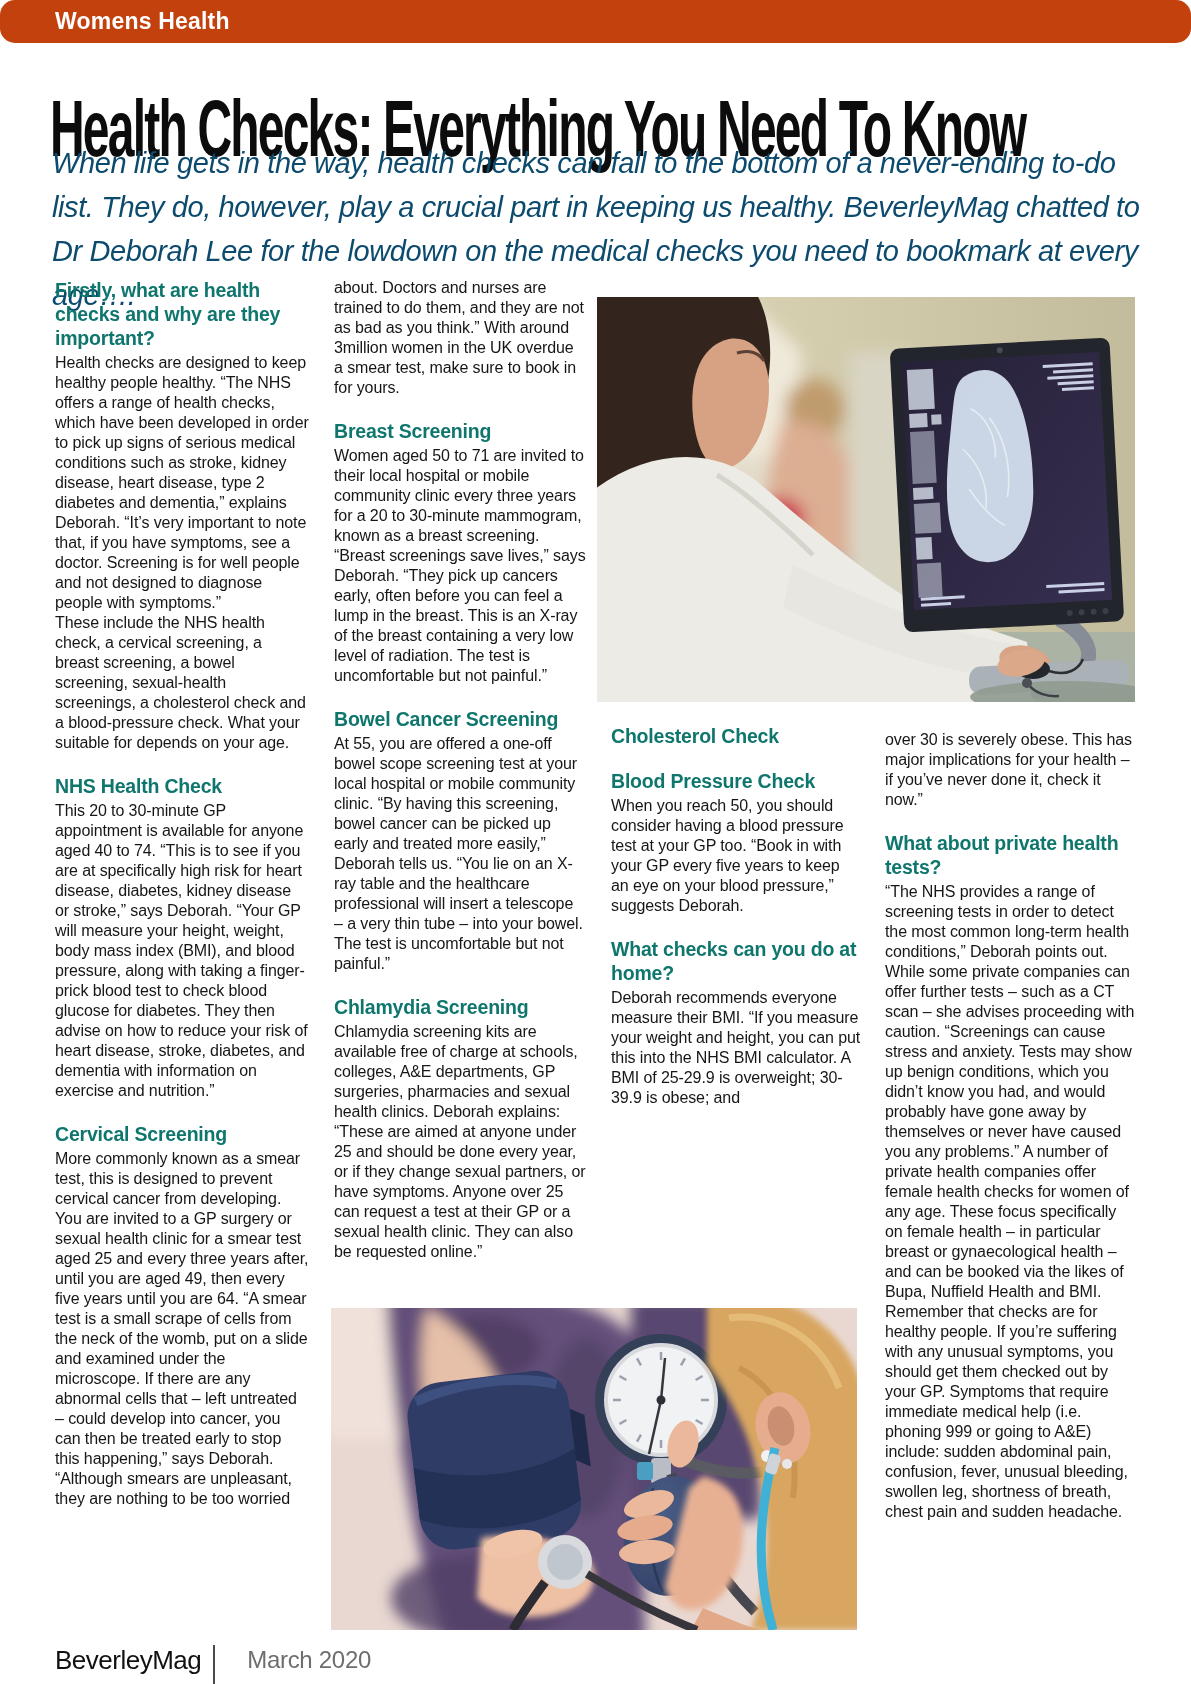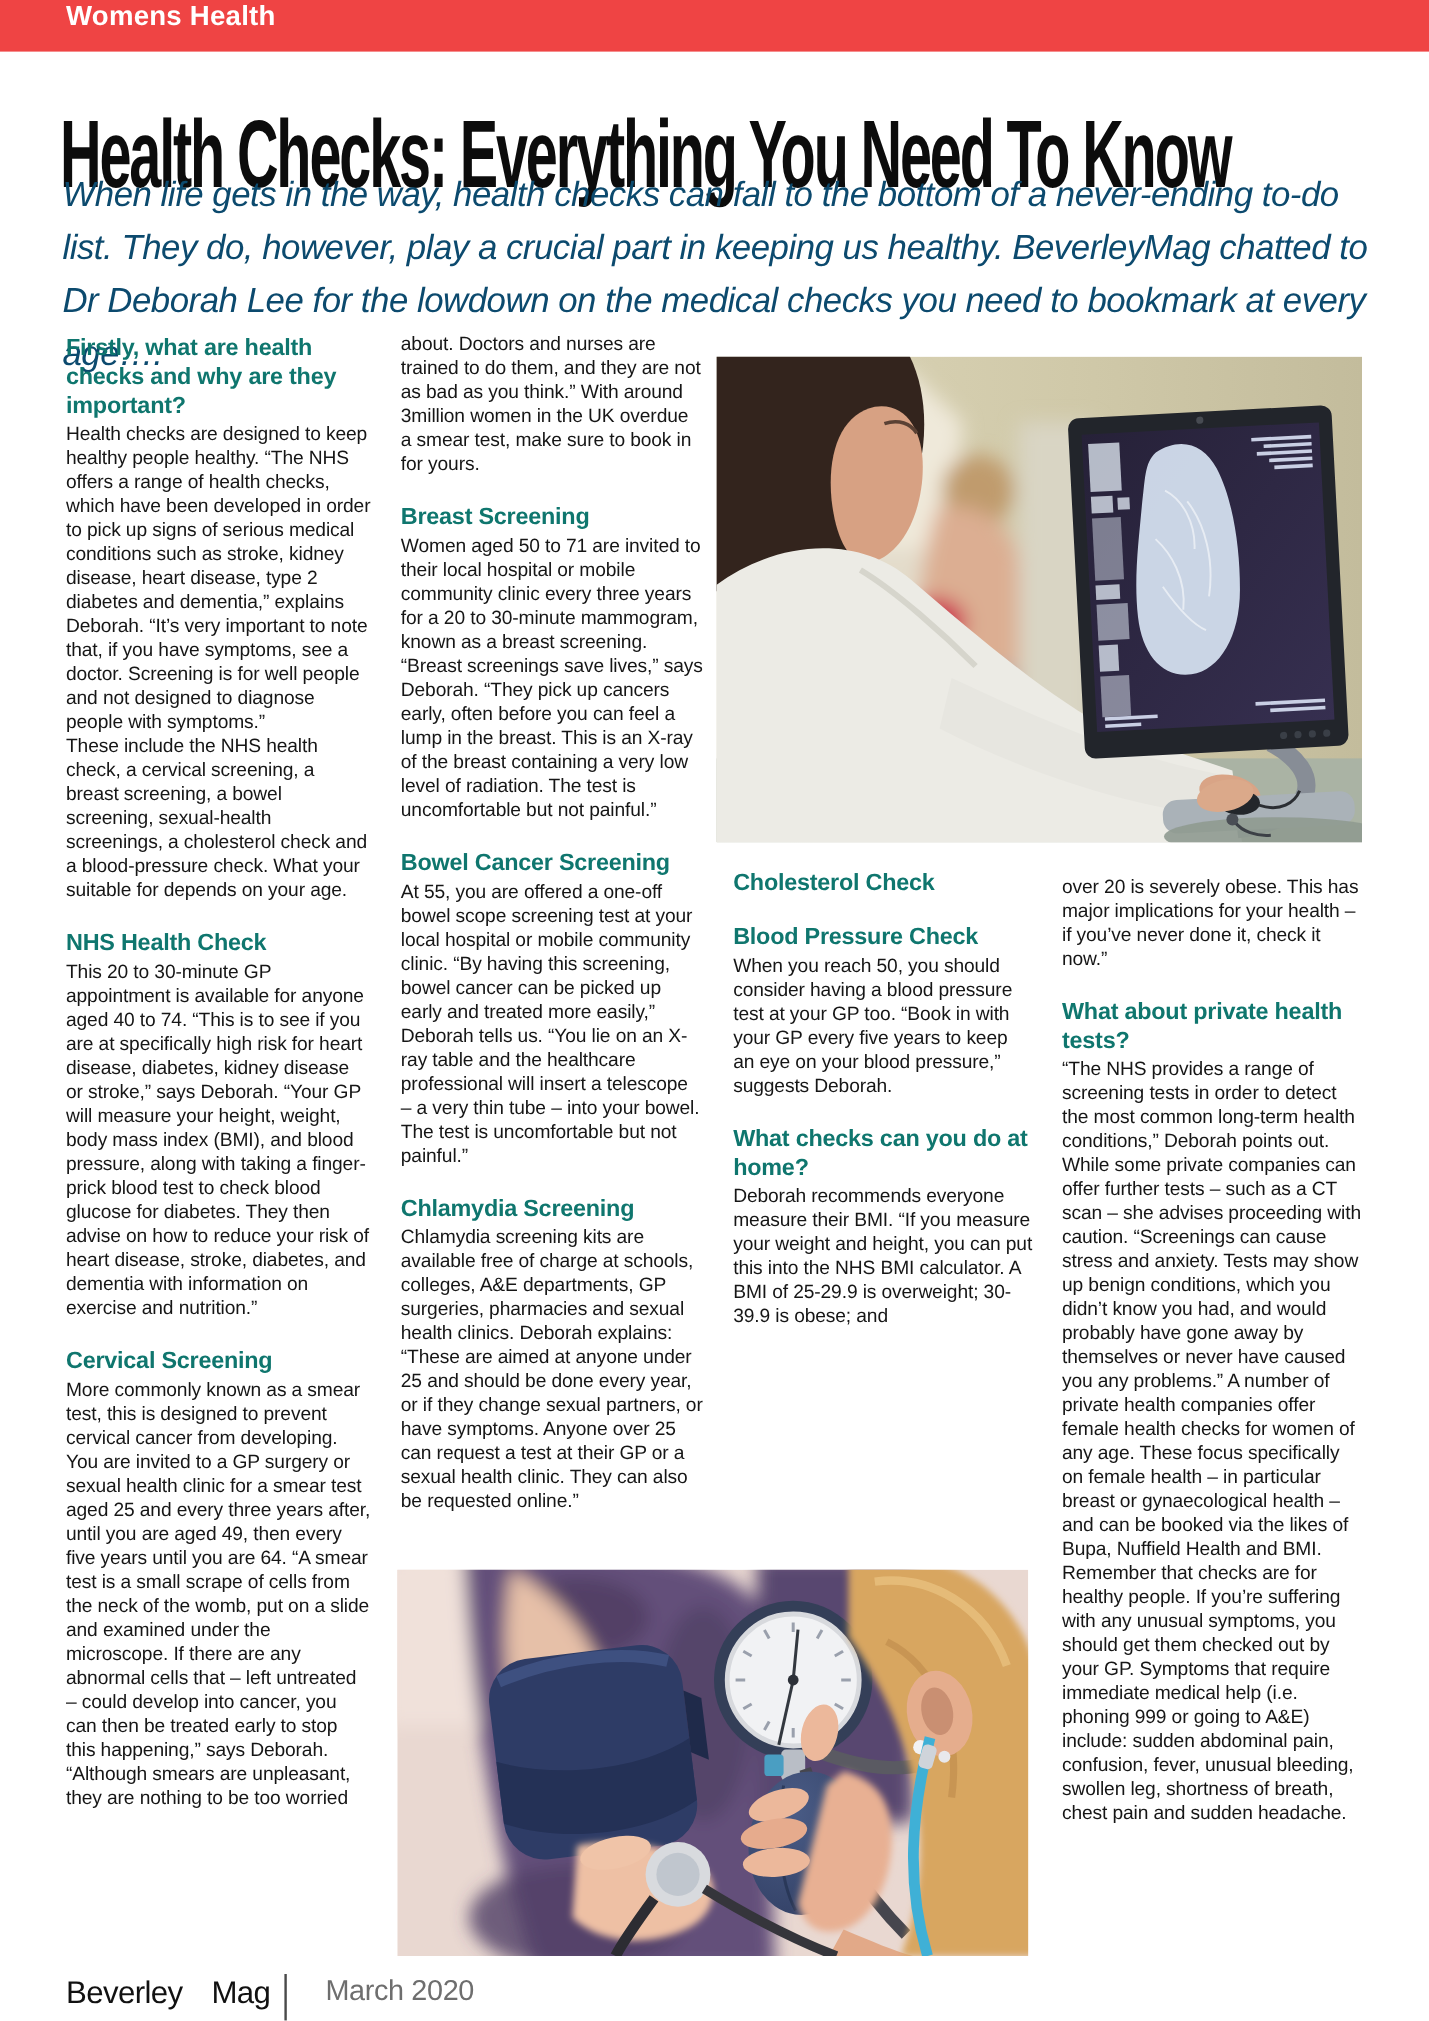--- a/index.html
+++ b/index.html
@@ -1,22 +1,22 @@
 <!DOCTYPE html>
 <html><head>
 <meta charset="utf-8">
 <style>
   html,body{margin:0;padding:0;background:#ffffff;}
   .page{
     position:relative;width:1191px;height:1684px;background:#fff;overflow:hidden;
     font-family:"Liberation Sans",sans-serif;color:#111;
   }
   .topbar{
-    position:absolute;left:0;top:0;width:100%;height:43px;background:#ef4444;
-    display:flex;align-items:flex-start;
+    position:absolute;left:0;top:0;width:100%;height:43px;background:#c2410c;
+    display:flex;align-items:center;border-radius:15px;
   }
   .topbar .cat{
     margin-left:55px;color:#fff;font-size:23px;font-weight:700;letter-spacing:.2px;
   }
   .headline{
     position:absolute;left:50px;top:34px;white-space:nowrap;
     font-size:80px;line-height:82px;font-weight:900;letter-spacing:-3px;color:#0c0c0c;
     transform:scaleX(0.60);transform-origin:0 0;
   }
   .intro{
@@ -32,21 +32,21 @@
   .col2{left:334px;top:278px;}
   .col3{left:611px;top:724px;width:250px;}
   .col4{left:885px;top:730px;}
   .photo{position:absolute;z-index:2;overflow:hidden;}
   .photo svg{display:block;width:100%;height:100%;}
   .photo-top{left:597px;top:297px;width:538px;height:405px;}
   .photo-bottom{left:331px;top:1308px;width:526px;height:322px;}
   .footer{position:absolute;left:55px;top:1645px;display:flex;align-items:flex-start;z-index:3;}
   .footer .brand{font-size:26px;line-height:30px;color:#111;}
   .footer .brand .b{font-weight:400;letter-spacing:-0.5px;}
-  .footer .brand .l{font-weight:400;letter-spacing:-0.5px;margin-left:24px;}
+  .footer .brand .l{font-weight:400;letter-spacing:-0.5px;}
   .footer .rule{width:2px;height:39px;background:#4a4a4a;margin:0 13px 0 12px;}
   .footer .issue{font-size:24px;line-height:30px;color:#6e6e6e;font-weight:400;letter-spacing:-0.3px;margin-left:19px;}
 </style>
 </head>
 <body>
 
 <div class="page">
 
   <div class="topbar">
     <span class="cat">Womens Health</span>
@@ -78,21 +78,21 @@
 
   <div class="col col3">
     <h3>Cholesterol Check</h3>
     <h3>Blood Pressure Check</h3>
     <p>When you reach 50, you should consider having a blood pressure test at your GP too. “Book in with your GP every five years to keep an eye on your blood pressure,” suggests Deborah.</p>
     <h3>What checks can you do at home?</h3>
     <p>Deborah recommends everyone measure their BMI. “If you measure your weight and height, you can put this into the NHS BMI calculator. A BMI of 25-29.9 is overweight; 30-39.9 is obese; and</p>
   </div>
 
   <div class="col col4">
-    <p>over 20 is severely obese. This has major implications for your health – if you’ve never done it, check it now.”</p>
+    <p>over 30 is severely obese. This has major implications for your health – if you’ve never done it, check it now.”</p>
     <h3>What about private health tests?</h3>
     <p>“The NHS provides a range of screening tests in order to detect the most common long-term health conditions,” Deborah points out. While some private companies can offer further tests – such as a CT scan – she advises proceeding with caution. “Screenings can cause stress and anxiety. Tests may show up benign conditions, which you didn’t know you had, and would probably have gone away by themselves or never have caused you any problems.” A number of private health companies offer female health checks for women of any age. These focus specifically on female health – in particular breast or gynaecological health – and can be booked via the likes of Bupa, Nuffield Health and BMI.</p>
     <p>Remember that checks are for healthy people. If you’re suffering with any unusual symptoms, you should get them checked out by your GP. Symptoms that require immediate medical help (i.e. phoning 999 or going to A&amp;E) include: sudden abdominal pain, confusion, fever, unusual bleeding, swollen leg, shortness of breath, chest pain and sudden headache.</p>
   </div>
 
   <div class="photo photo-top">
     <svg viewBox="0 0 538 405" xmlns="http://www.w3.org/2000/svg">
       <defs>
         <filter id="b8" x="-20%" y="-20%" width="140%" height="140%">
             <feGaussianBlur stdDeviation="8"></feGaussianBlur>

